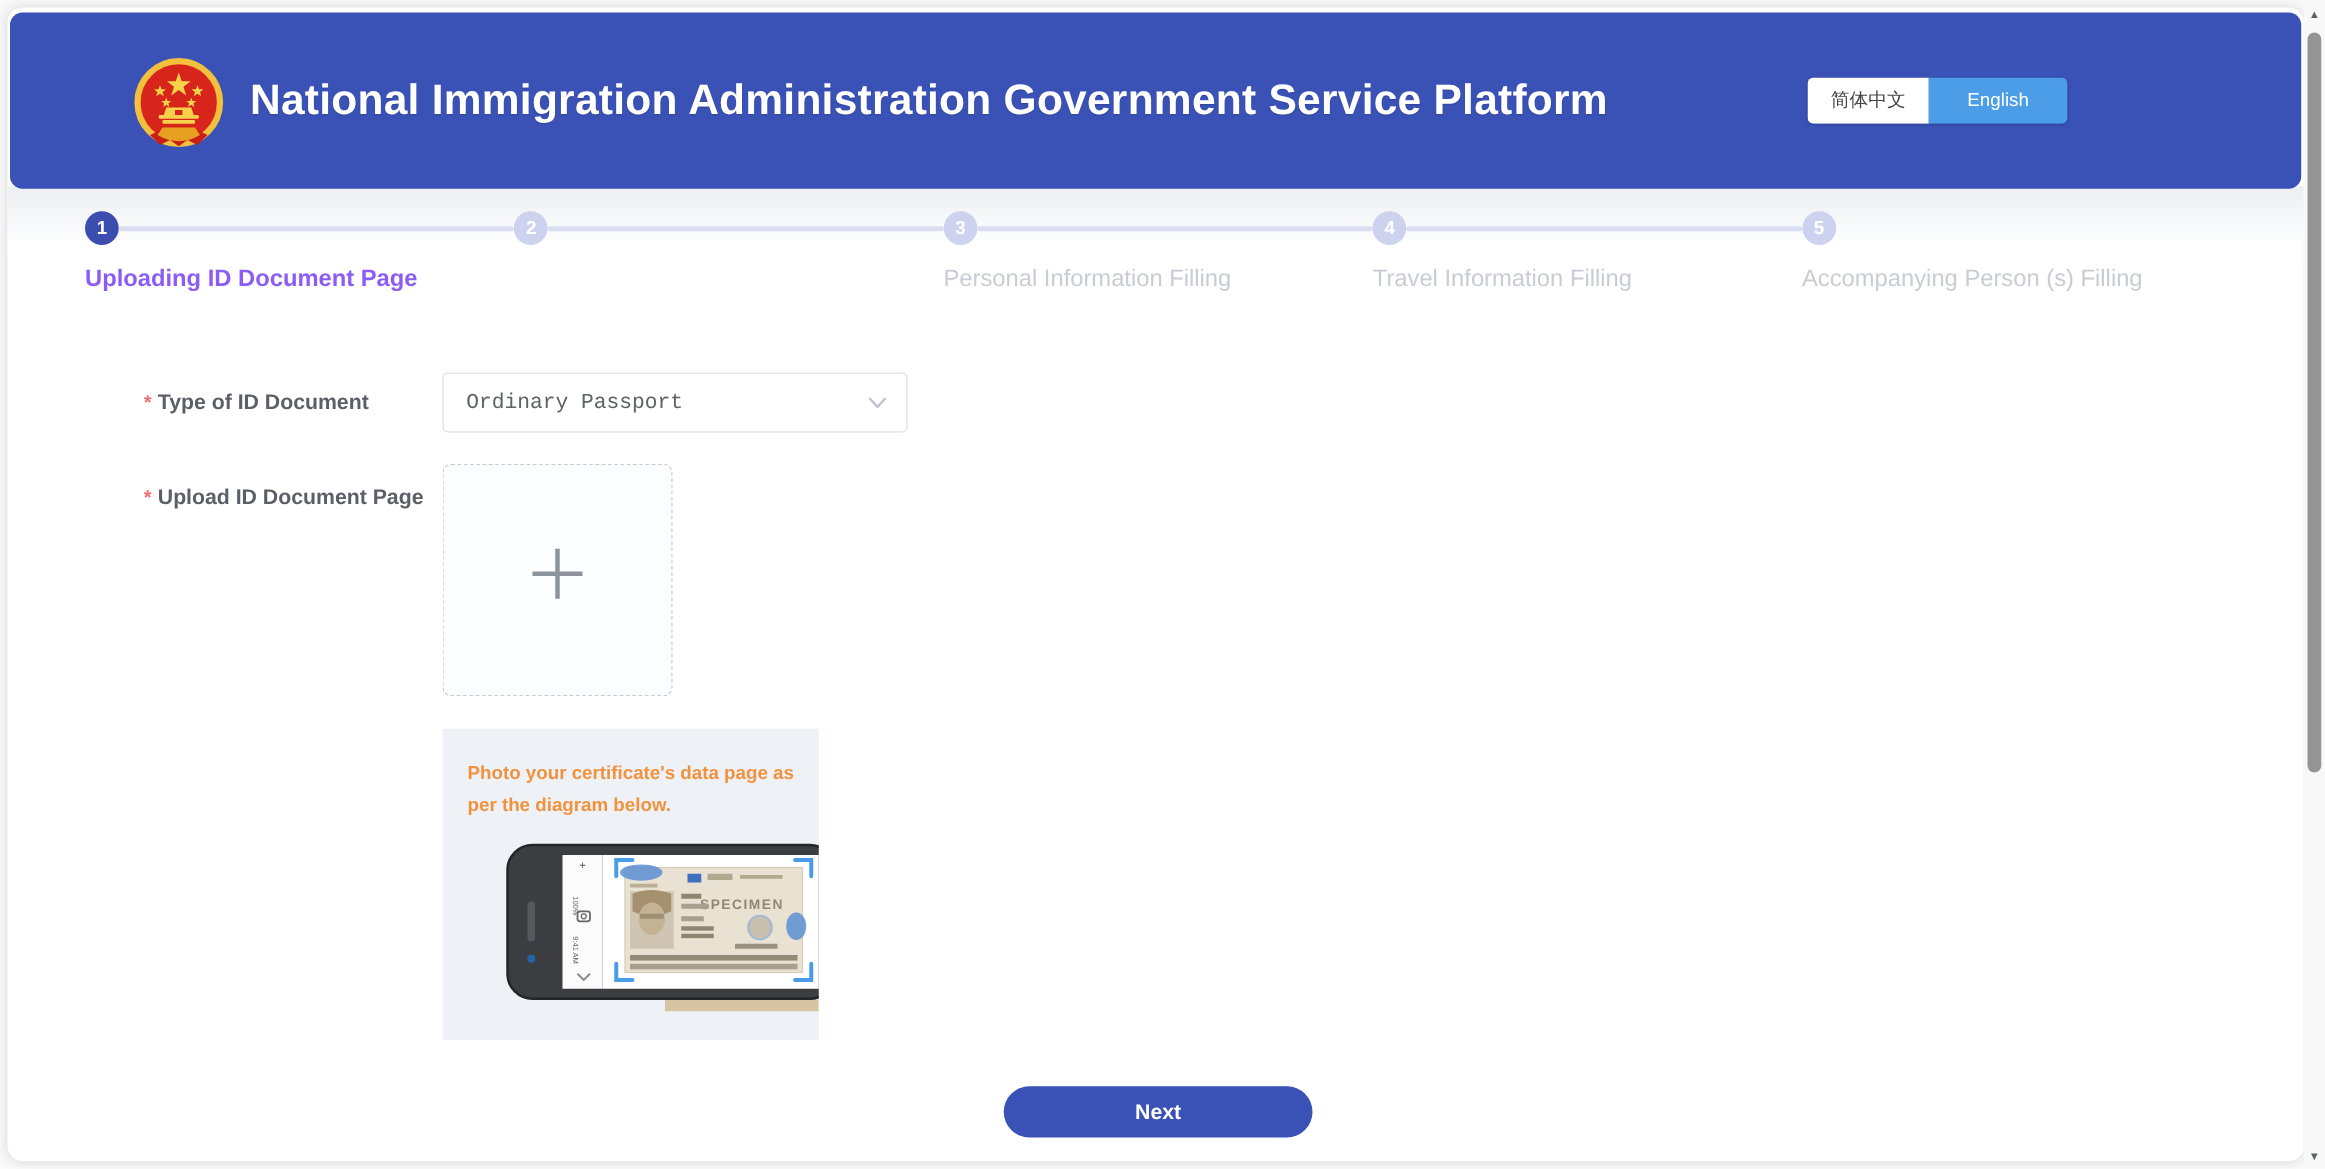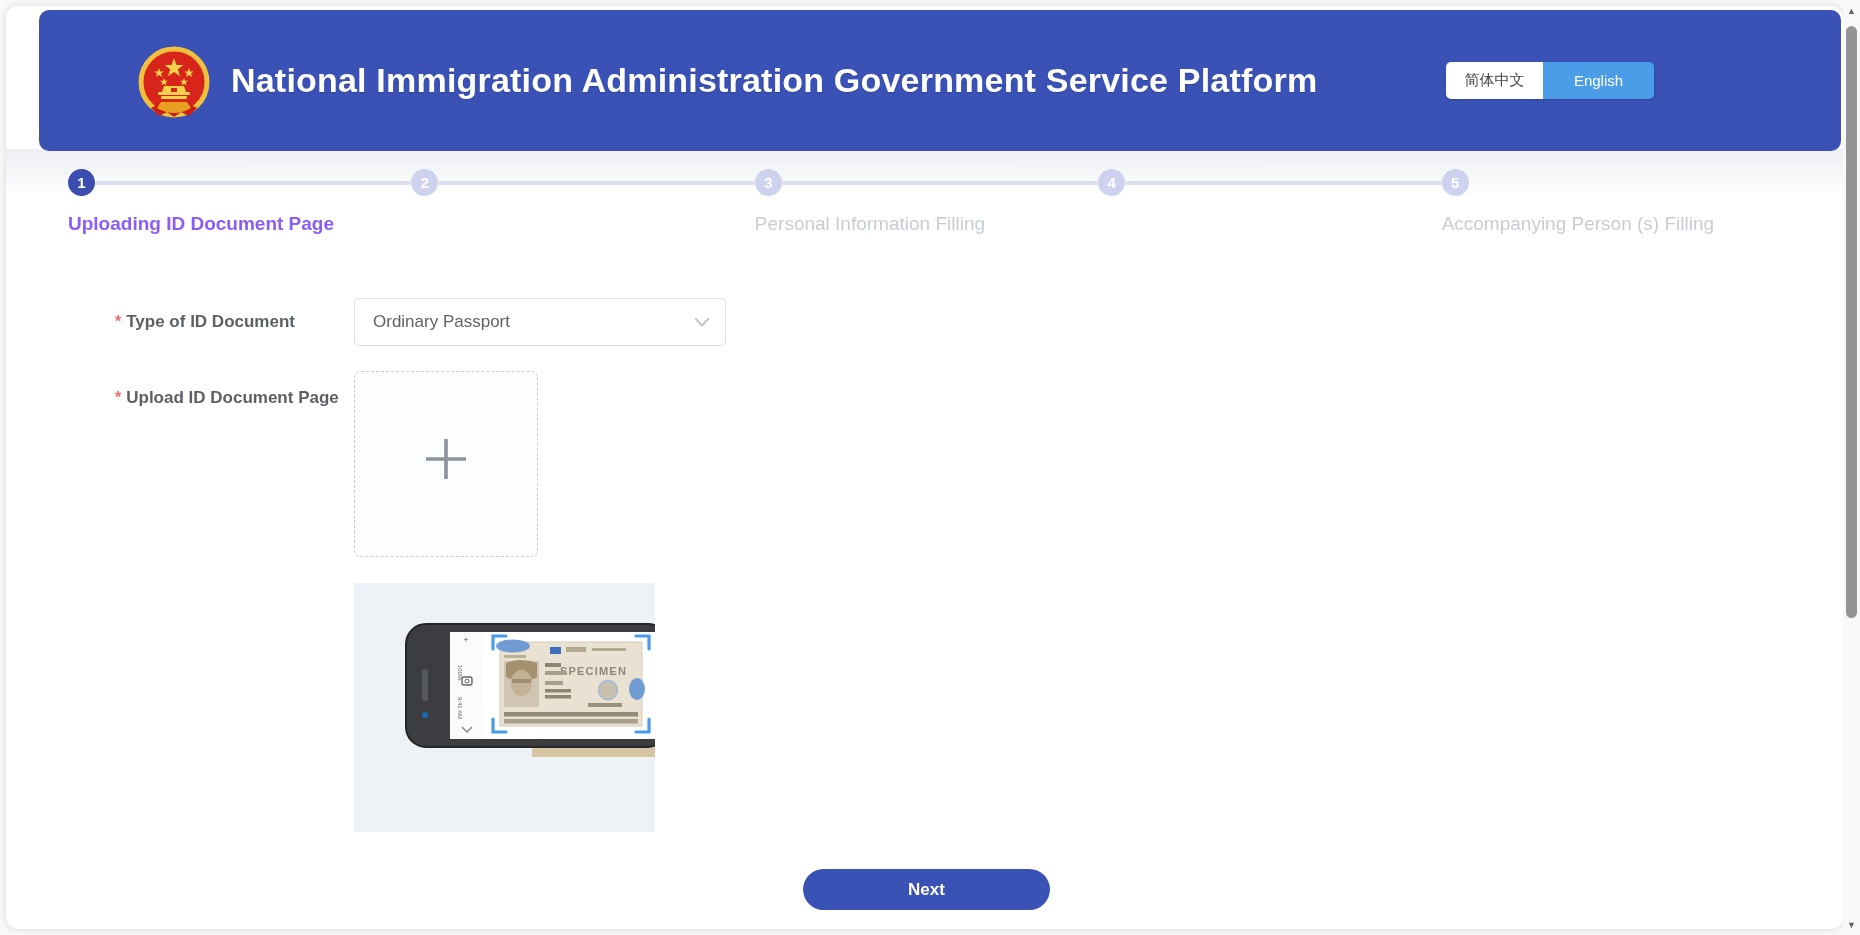--- a/index.html
+++ b/index.html
@@ -16,21 +16,20 @@
     background:#ffffff; border-radius:12px;
     box-shadow:0 0 10px rgba(0,0,0,.14);
     overflow:hidden;
   }
   
   .header {
     position:absolute; left:2px; right:2px; top:4px; height:141px;
     background:#3a51b6; border-radius:10px;
     display:flex; align-items:center;
     z-index:3;
-    margin-left:31px;
   }
   .emblem { position:absolute; left:98px; top:36px; width:74px; height:74px; }
   .header-title {
     position:absolute; left:192px; top:0; height:100%;
     display:flex; align-items:center;
     color:#ffffff; font-size:34px; font-weight:700; letter-spacing:.2px;
     text-shadow:0 1px 1px rgba(0,0,0,.15);
     white-space:nowrap;
   }
   .lang-switch {
@@ -81,21 +80,21 @@
   }
   .req { color:#f56c6c; font-weight:700; margin-right:5px; font-size:16px; }
   .label-type { left:70px; top:306px; }
   .label-upload { left:70px; top:382px; }
   .select-box {
     position:absolute; left:348px; top:292px; width:372px; height:48px;
     border:1px solid #dcdfe6; border-radius:4px; background:#ffffff;
     display:flex; align-items:center; padding:0 16px 0 18px;
     cursor:pointer;
   }
-  .select-value { flex:1; font-size:17px; color:#606266; }
+  .select-value { flex:1; font-size:17px; color:#606266;font-family:Liberation Mono, monospace; }
   .select-arrow { width:14px; height:9px; }
   .upload-box {
     position:absolute; left:348px; top:365px; width:184px; height:186px;
     border:1.5px dashed #c3cdd9; border-radius:7px; background:#fcfdff;
     display:flex; align-items:center; justify-content:center;
     cursor:pointer;
   }
   .plus-icon { width:44px; height:44px; margin-top:-10px; }
   
   .hint-panel {
@@ -181,20 +180,21 @@
           <div class="step-circle">3</div>
           <div class="step-line"></div>
         </div>
         <div class="step-label">Personal Information Filling</div>
       </div>
       <div class="step">
         <div class="step-head">
           <div class="step-circle">4</div>
           <div class="step-line"></div>
         </div>
+        <div class="step-label">Travel Information Filling</div>
       </div>
       <div class="step">
         <div class="step-head">
           <div class="step-circle">5</div>
         </div>
         <div class="step-label">Accompanying Person (s) Filling</div>
       </div>
     </div>
 
   <div class="form-label label-type">
@@ -213,20 +213,21 @@
   </div>
 
   <div class="upload-box">
     <svg class="plus-icon" viewBox="0 0 44 44">
       <line x1="22" y1="2" x2="22" y2="42" stroke="#8c939d" stroke-width="3.6"></line>
       <line x1="2" y1="22" x2="42" y2="22" stroke="#8c939d" stroke-width="3.6"></line>
     </svg>
   </div>
 
   <div class="hint-panel">
+    <div class="hint-text">Photo your certificate's data page as per the diagram below.</div>
     <svg class="phone-figure" viewBox="0 0 263 140">
 
       <rect x="140" y="128" width="123" height="10" fill="#d6c5a2"></rect>
       <rect x="140" y="126" width="123" height="3" fill="#efe6d2"></rect>
 
       <rect x="14" y="5" width="262" height="123" rx="20" fill="#3b3d41"></rect>
       <rect x="14" y="5" width="262" height="123" rx="20" fill="none" stroke="#232528" stroke-width="2"></rect>
       <rect x="30" y="50" width="6" height="32" rx="3" fill="#55585c"></rect>
       <circle cx="33" cy="96" r="3.2" fill="#1f65a8"></circle>
 

